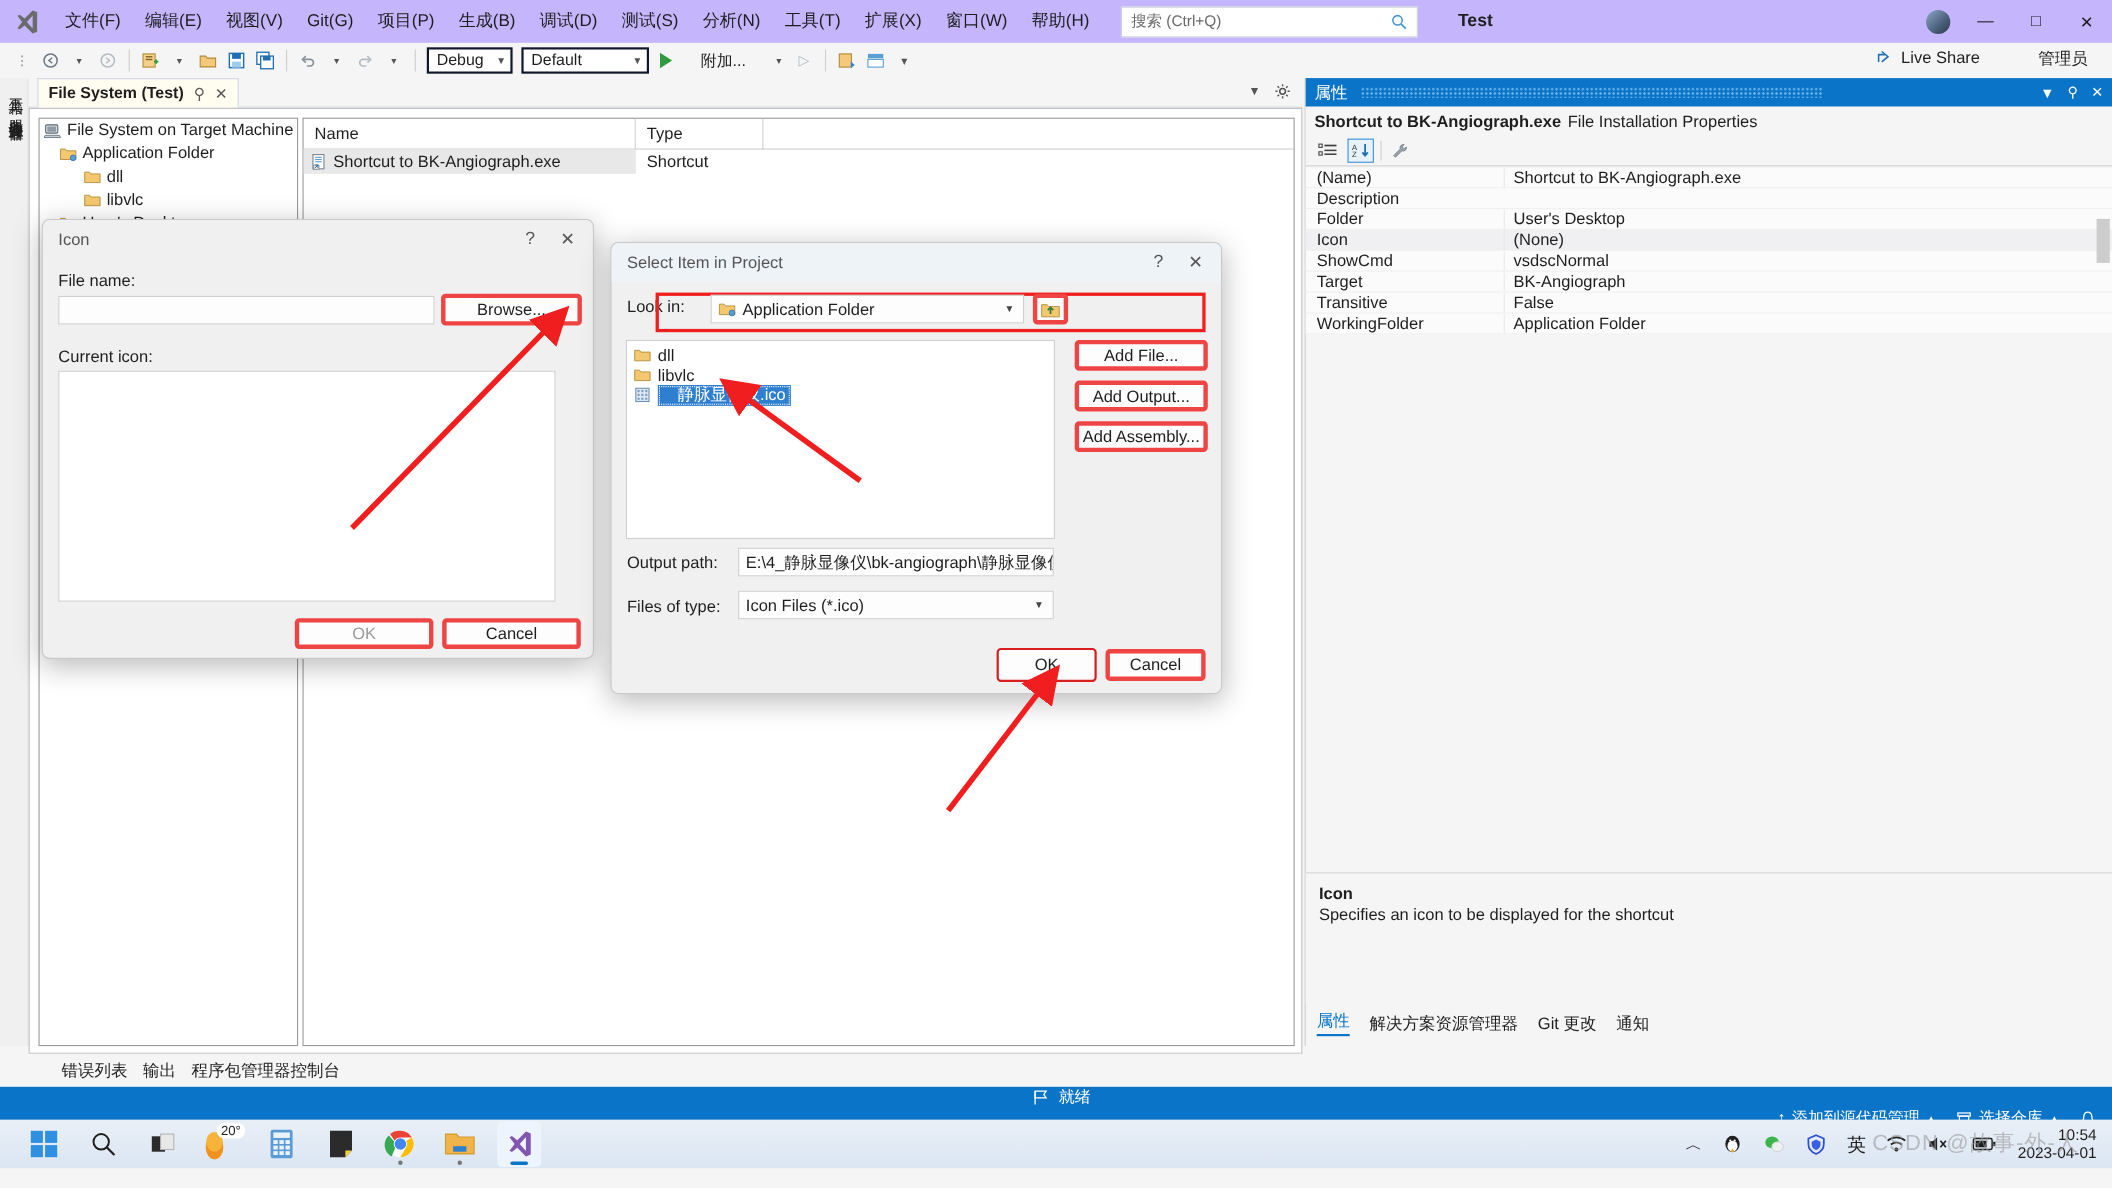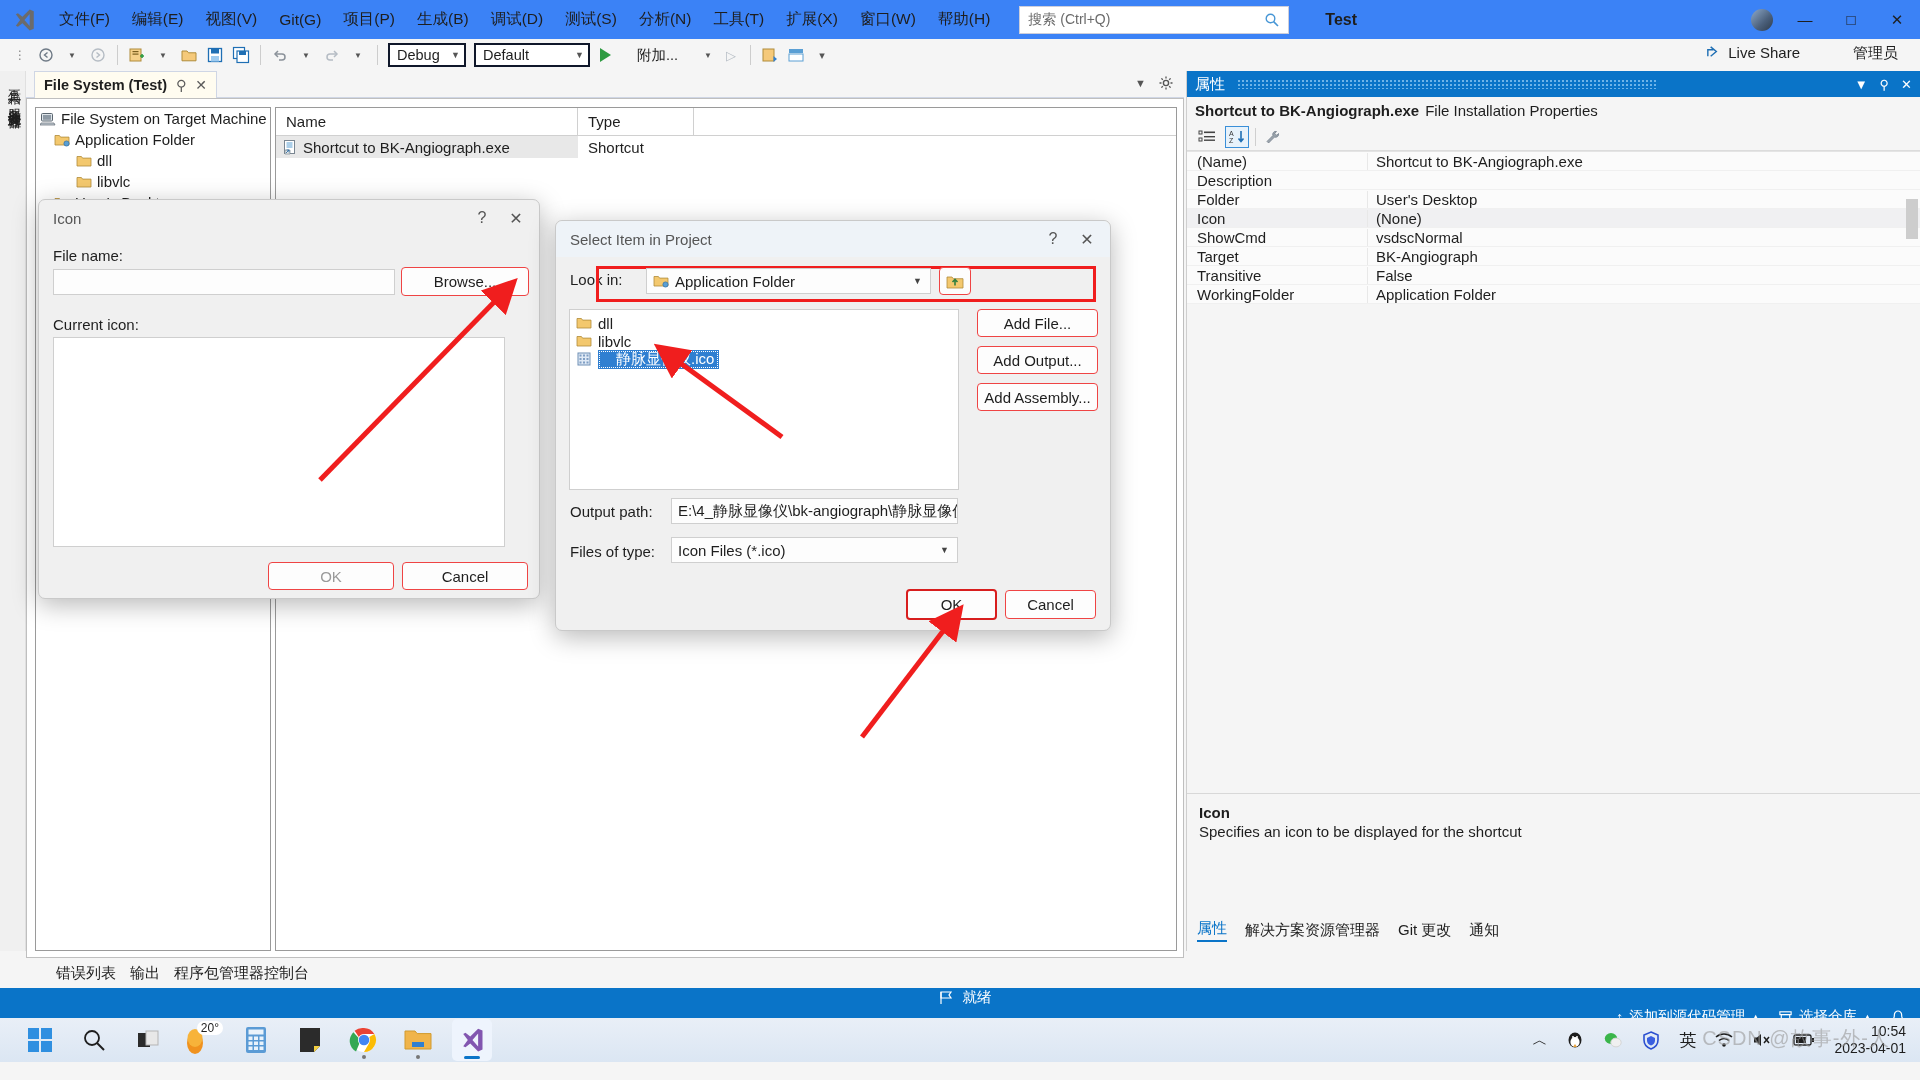--- a/index.html
+++ b/index.html
@@ -6,21 +6,21 @@
   html,body { width:1920px; height:1080px; overflow:hidden; }
   body {
     font-family: "Liberation Sans", "DejaVu Sans", sans-serif;
     font-size: 15px;
     color:#1e1e1e;
     background:#f5f5f5;
   }
   
   .vs-titlebar{
     position:absolute; left:0; top:0; width:1920px; height:39px;
-    background:#3b82f6; display:flex; align-items:center;
+    background:#c4b5fd; display:flex; align-items:center;
   }
   .vs-logo{ width:48px; height:39px; display:flex; align-items:center; justify-content:center;}
   .vs-logo svg{ width:26px; height:26px;}
   .menu-items{ display:flex; align-items:center; height:39px;}
   .menu-item{ padding:5px 11px; font-size:15.5px; color:#1e1e1e; white-space:nowrap; cursor:default;}
   .vs-search{
     margin-left:18px; width:270px; height:28px; border:1px solid #cccedb; background:#ffffff;
     display:flex; align-items:center; padding:0 8px; font-size:14px; color:#6b6b6b;
   }
   .vs-search .sq{flex:1;}
@@ -167,21 +167,21 @@
   
   .dlg{ position:absolute; background:#f0f0f0; border:1px solid #c9c9c9; box-shadow:0 6px 26px rgba(0,0,0,.28); border-radius:7px;}
   .dlg-title{ height:36px; display:flex; align-items:center; padding:0 6px 0 14px; font-size:15px; color:#555;
     border-top-left-radius:7px; border-top-right-radius:7px;}
   .dlg-title .t{ flex:1;}
   .dlg-title .b{ width:34px;height:30px;display:flex;align-items:center;justify-content:center;font-size:16px;color:#555;}
   .icon-dlg{ left:38px; top:199px; width:502px; height:400px; }
   .field-label{ font-size:15px; color:#1e1e1e;}
   .txtbox{ background:#fdfdfd; border:1px solid #cfcfcf; height:26px;}
   .btn{
-    background:#fdfdfd; border:1px solid #ef4444; border-radius:4px; height:28px;
+    background:#fdfdfd; border:4px solid #ef4444; border-radius:4px; height:28px;
     display:flex; align-items:center; justify-content:center; font-size:15px; color:#1e1e1e;
   }
   .btn.disabled{ color:#9a9a9a;}
   .btn.focus{ border:2px solid #d81e1e; }
 
   
   .sel-dlg{ left:555px; top:220px; width:556px; height:411px;}
   .sel-dlg .dlg-title{ background:#eef3f8;}
   .lookin-box{ position:absolute; left:40px; top:45px; width:500px; height:36px; border:3px solid #f01e1e;}
   .combo{ border:1px solid #cfcfcf; background:#fdfdfd; height:26px; display:flex; align-items:center; padding:0 4px 0 6px; font-size:15px;}

